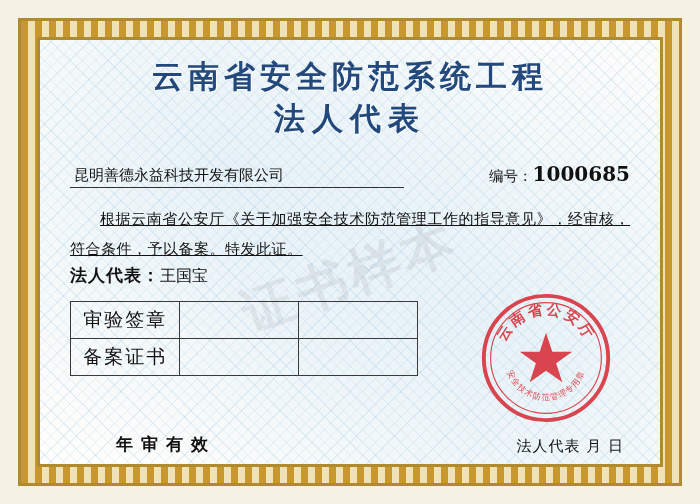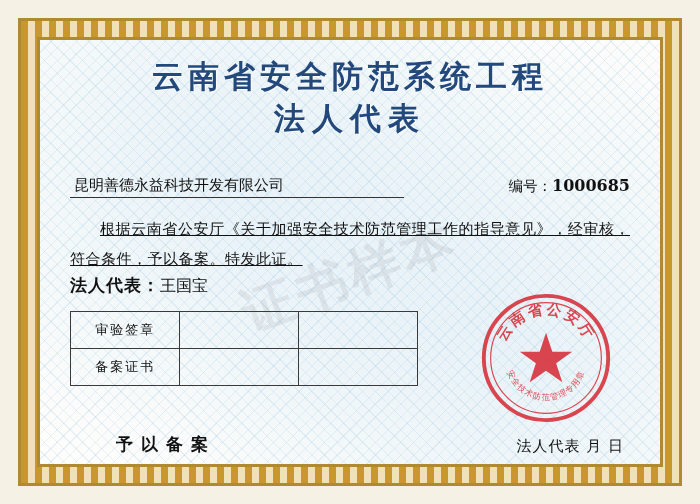--- a/index.html
+++ b/index.html
@@ -103,21 +103,21 @@
     color: #23497c;
     line-height: 1.35;
     text-shadow: 1px 1px 0 rgba(255,255,255,0.8);
   }
   .title .line2 {
     display: block;
     letter-spacing: 7px;
   }
 
   .row-company {
-    margin-top: 36px;
+    margin-top: 22px;
     display: flex;
     align-items: flex-end;
     justify-content: space-between;
     font-size: 14.5px;
     color: #111;
   }
   .company-name {
     font-size: 15px;
     color: #111;
     padding-left: 4px;
@@ -127,21 +127,21 @@
   }
   .serial-wrap {
     font-size: 14.5px;
     color: #111;
     white-space: nowrap;
     padding-bottom: 2px;
   }
   .serial-number {
     font-family: "DejaVu Serif", serif;
     font-weight: bold;
-    font-size: 16px;
+    font-size: 20px;
   }
 
   .body-text {
     margin-top: 16px;
     font-size: 15px;
     color: #111;
     line-height: 2.0;
     text-align: justify;
     text-indent: 2em;
     letter-spacing: 0.5px;
@@ -161,21 +161,21 @@
   }
 
   .audit-table {
     margin-top: 14px;
     border-collapse: collapse;
     width: 348px;
   }
   .audit-table td {
     border: 1px solid #3a3a3a;
     height: 34px;
-    font-size: 13px;
+    font-size: 19px;
     color: #111;
   }
   .audit-table td.label {
     width: 108px;
     text-align: center;
     letter-spacing: 2px;
   }
   .audit-table td.blank {
     width: 118px;
   }
@@ -258,21 +258,21 @@
         </tr>
         <tr>
           <td class="label">备案证书</td>
           <td class="blank"></td>
           <td class="blank"></td>
         </tr>
       </tbody>
         </table>
 
       <div class="footer">
-        <div class="valid-note">予以备案</div>
+        <div class="valid-note">年审有效</div>
         <div class="date-line">法人代表 月 日</div>
       </div>
 
     </div>
 
     <svg class="seal" viewBox="0 0 140 140">
       <circle cx="70" cy="70" r="64" fill="none" stroke="#d6202a" stroke-width="4"></circle>
       <circle cx="70" cy="70" r="57" fill="none" stroke="#d6202a" stroke-width="1.2"></circle>
       <path id="sealTop" d="M 70,70 m -45,0 a 45,45 0 1,1 90,0" fill="none"></path>
       <text fill="#d6202a" font-size="15" font-family="DejaVu Sans, sans-serif" font-weight="bold" letter-spacing="3">

